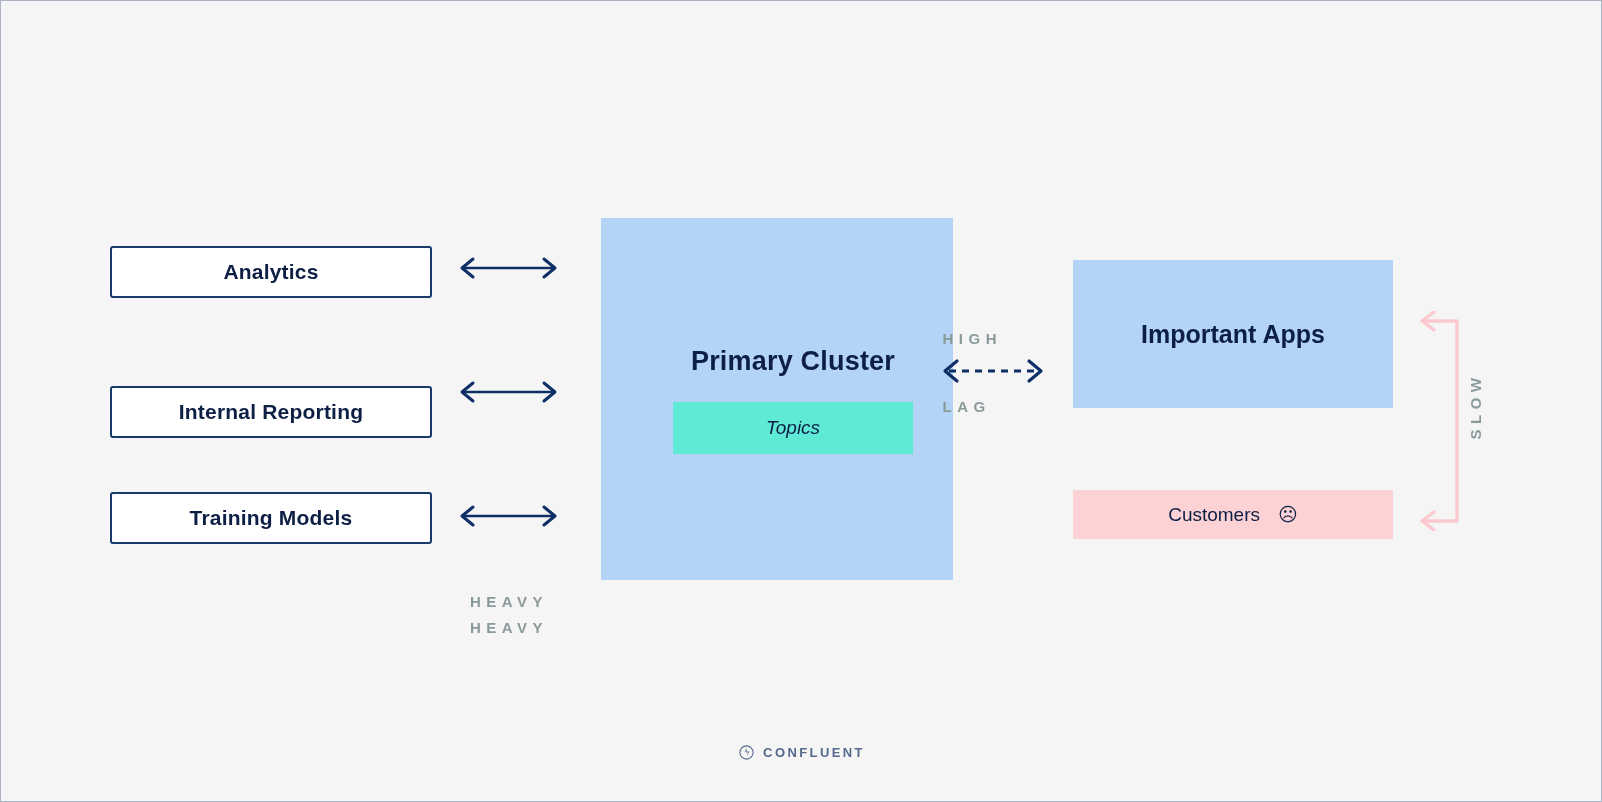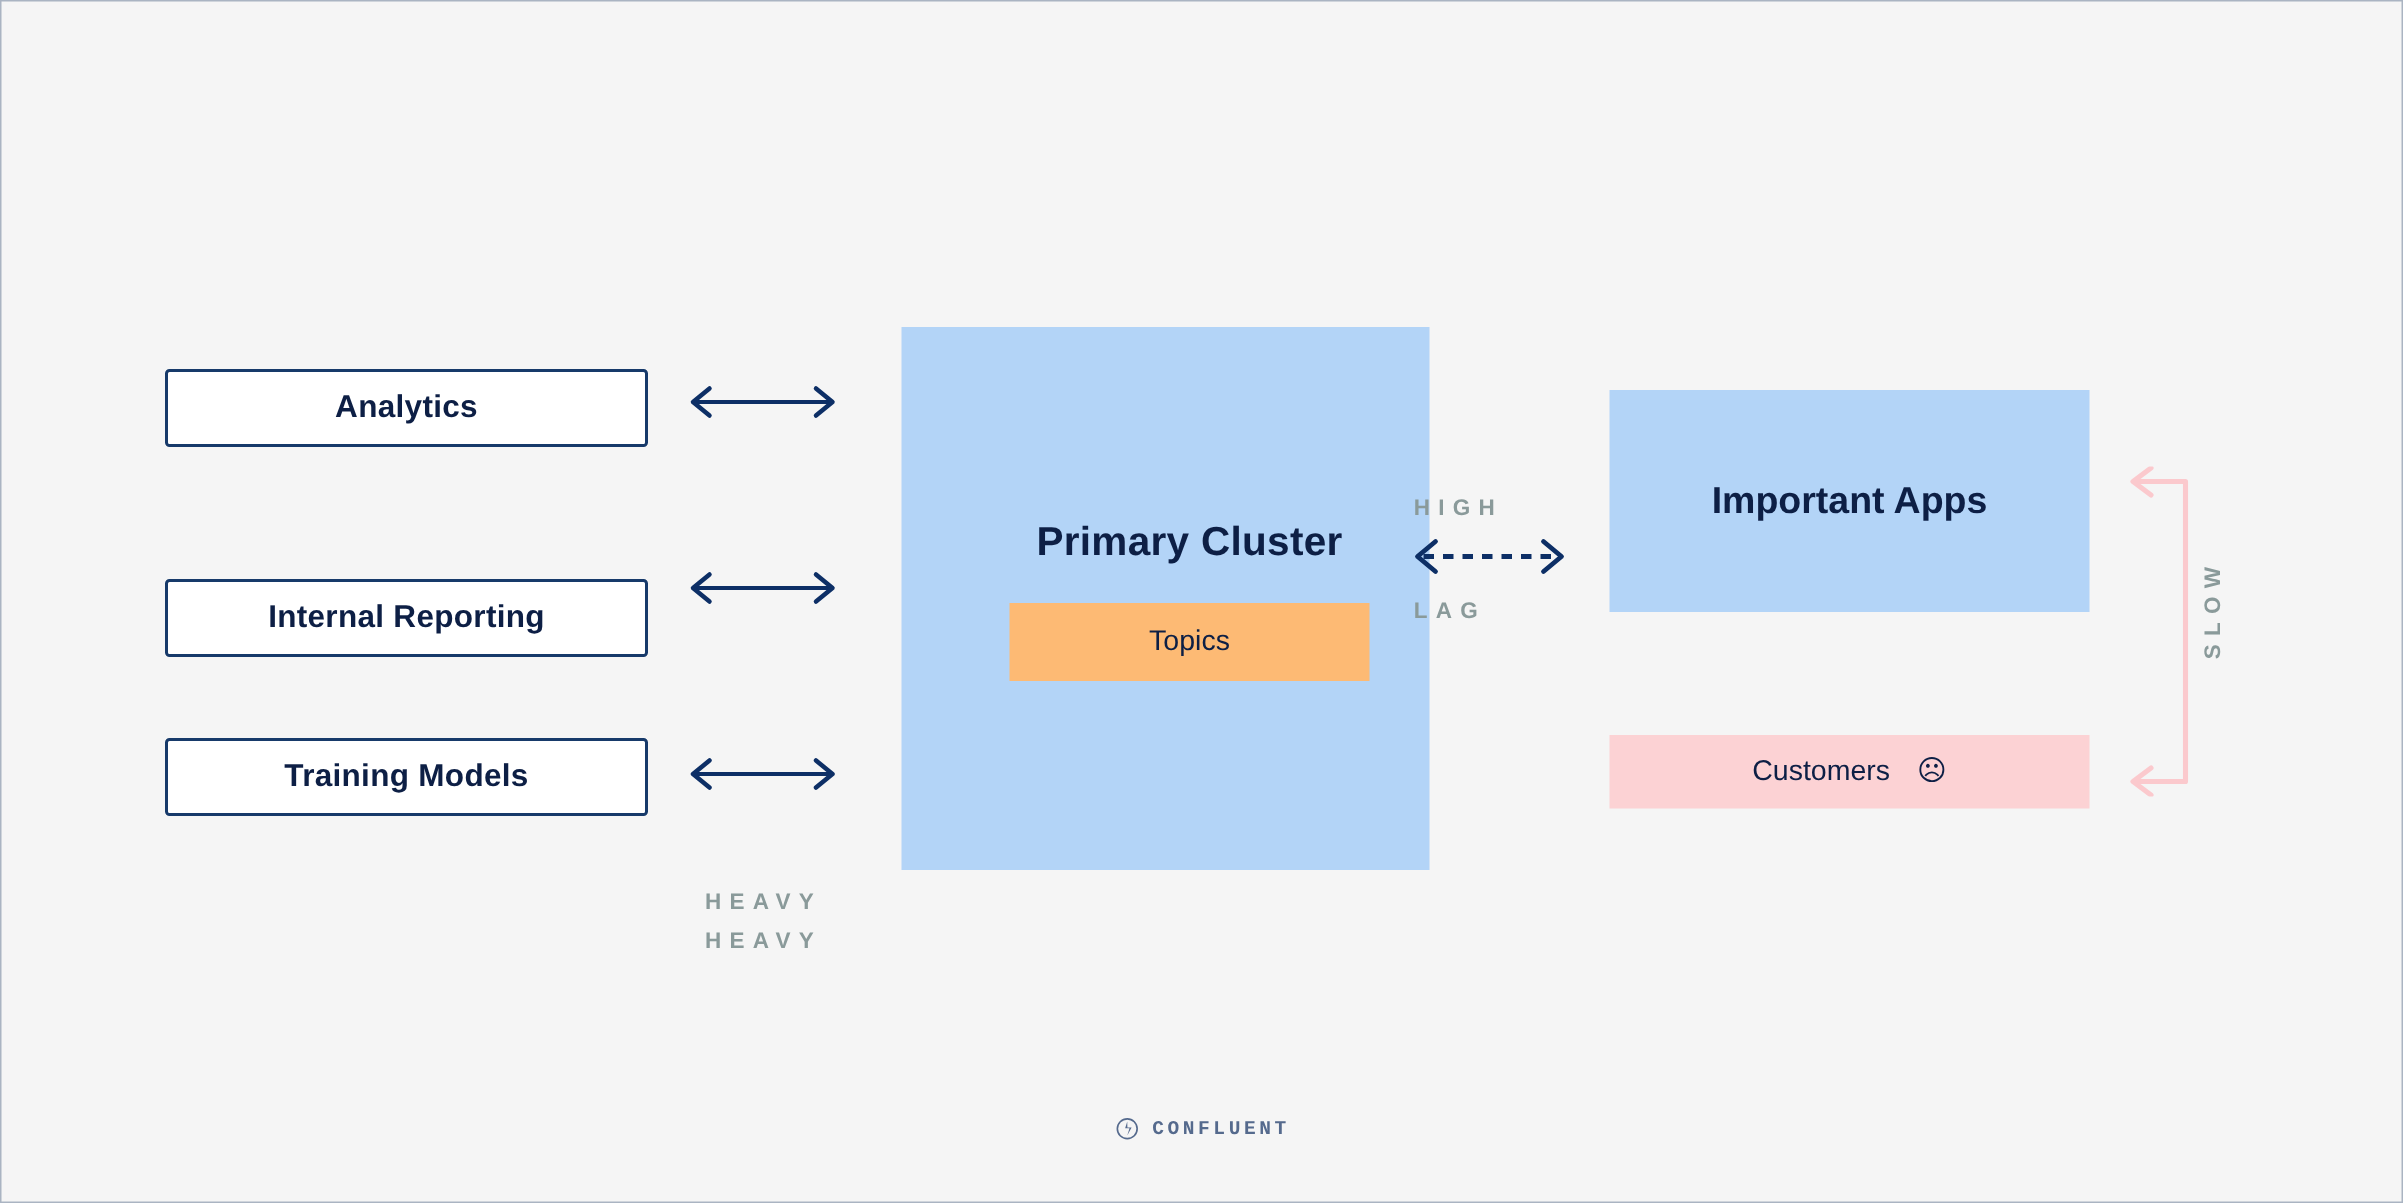--- a/index.html
+++ b/index.html
@@ -83,27 +83,28 @@
     margin-top: 128px;
     color: #0d1f45;
     font-size: 27px;
     font-weight: 700;
     letter-spacing: .2px;
   }
   #topics-card {
     margin-top: 25px;
     width: 240px;
     height: 52px;
-    background: #fdba74;
+    background: #5eead4;
     display: flex;
     align-items: center;
     justify-content: center;
     color: #0d1f45;
     font-size: 19px;
     font-weight: 500;
+    font-style: italic;
   }
 
   
   #lag-group {
     position: absolute;
     left: 936px;
     top: 313px;
     width: 112px;
     margin-top: 16px;
   }
@@ -176,21 +177,20 @@
   
   #footer-logo {
     position: absolute;
     left: 0;
     top: 744px;
     width: 1602px;
     display: flex;
     align-items: center;
     justify-content: center;
     gap: 9px;
-    font-family: Liberation Mono, monospace;
   }
   #footer-wordmark {
     color: #556a8d;
     font-size: 13px;
     font-weight: 600;
     letter-spacing: 2.4px;
   }
 </style>
 </head>
 <body>

